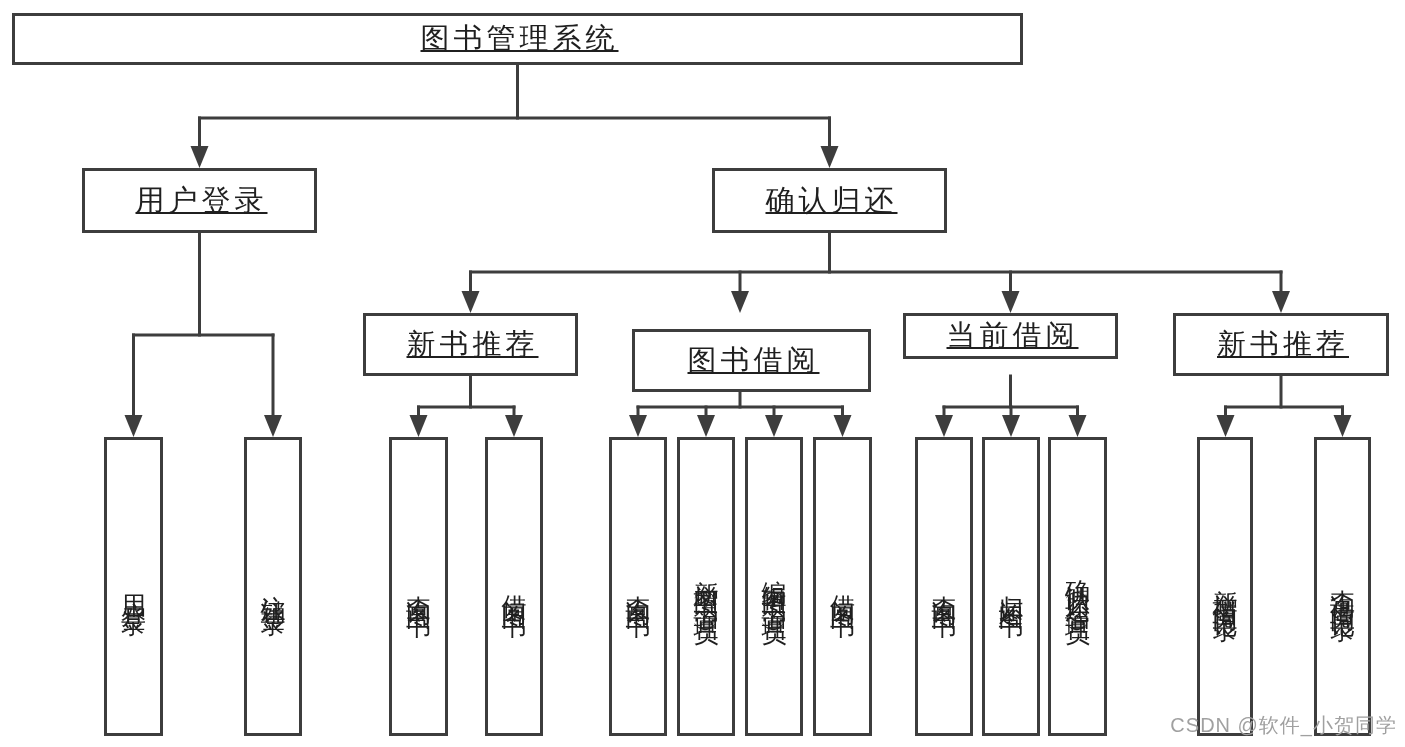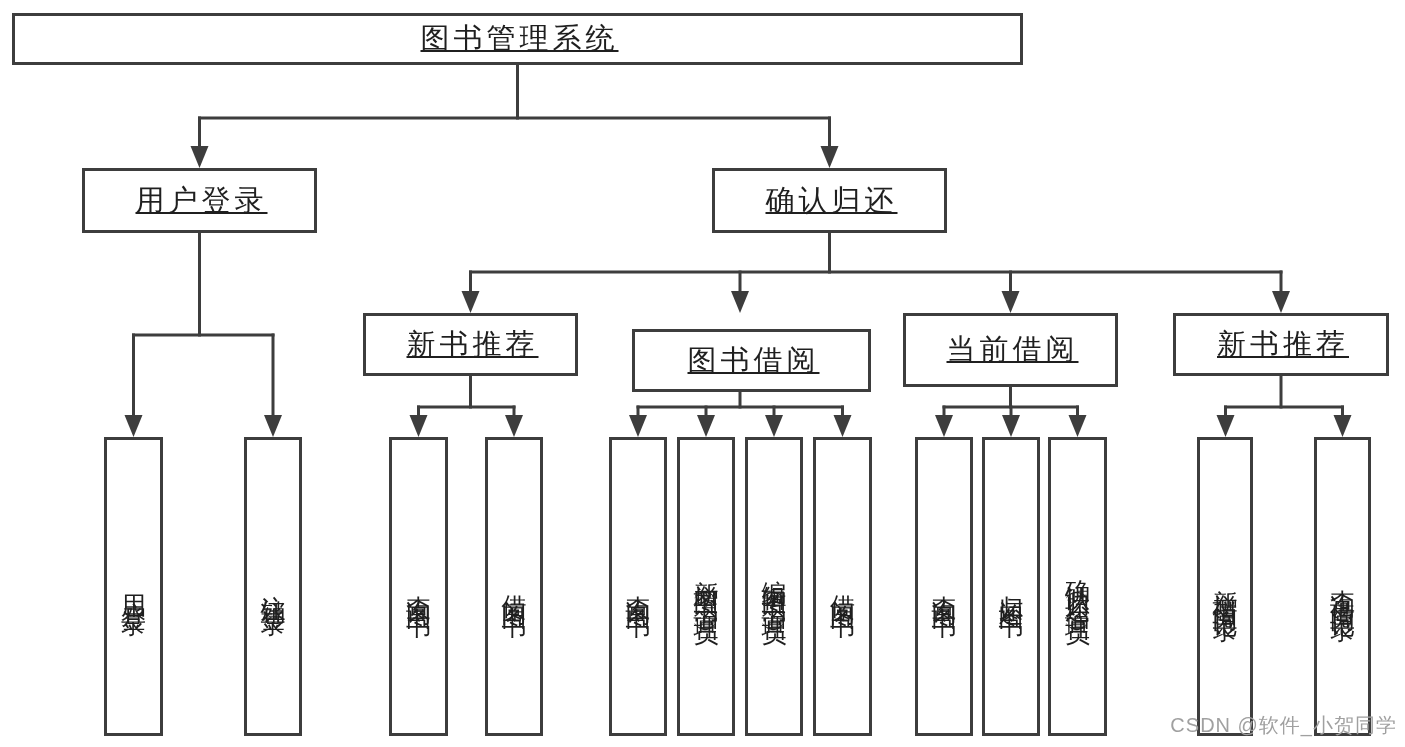--- a/index.html
+++ b/index.html
@@ -144,21 +144,21 @@
   <div class="hbox" style="left:712px;top:168px;width:235px;height:65px;">
     <span class="hlabel">确认归还</span>
   </div>
 
   <div class="hbox" style="left:363px;top:313px;width:215px;height:63px;">
     <span class="hlabel">新书推荐</span>
   </div>
   <div class="hbox" style="left:632px;top:329px;width:239px;height:63px;">
     <span class="hlabel">图书借阅</span>
   </div>
-  <div class="hbox" style="left:903px;top:313px;width:215px;height:74px;">
+  <div class="hbox" style="left:903px;top:313px;width:215px;height:46px;">
     <span class="hlabel">当前借阅</span>
   </div>
   <div class="hbox" style="left:1173px;top:313px;width:216px;height:63px;">
     <span class="hlabel">新书推荐</span>
   </div>
 
   <div class="vbox" style="left:104px;top:437px;width:59px;height:299px;">
     <span class="vlabel">用户登录</span>
   </div>
   <div class="vbox" style="left:244px;top:437px;width:58px;height:299px;">

